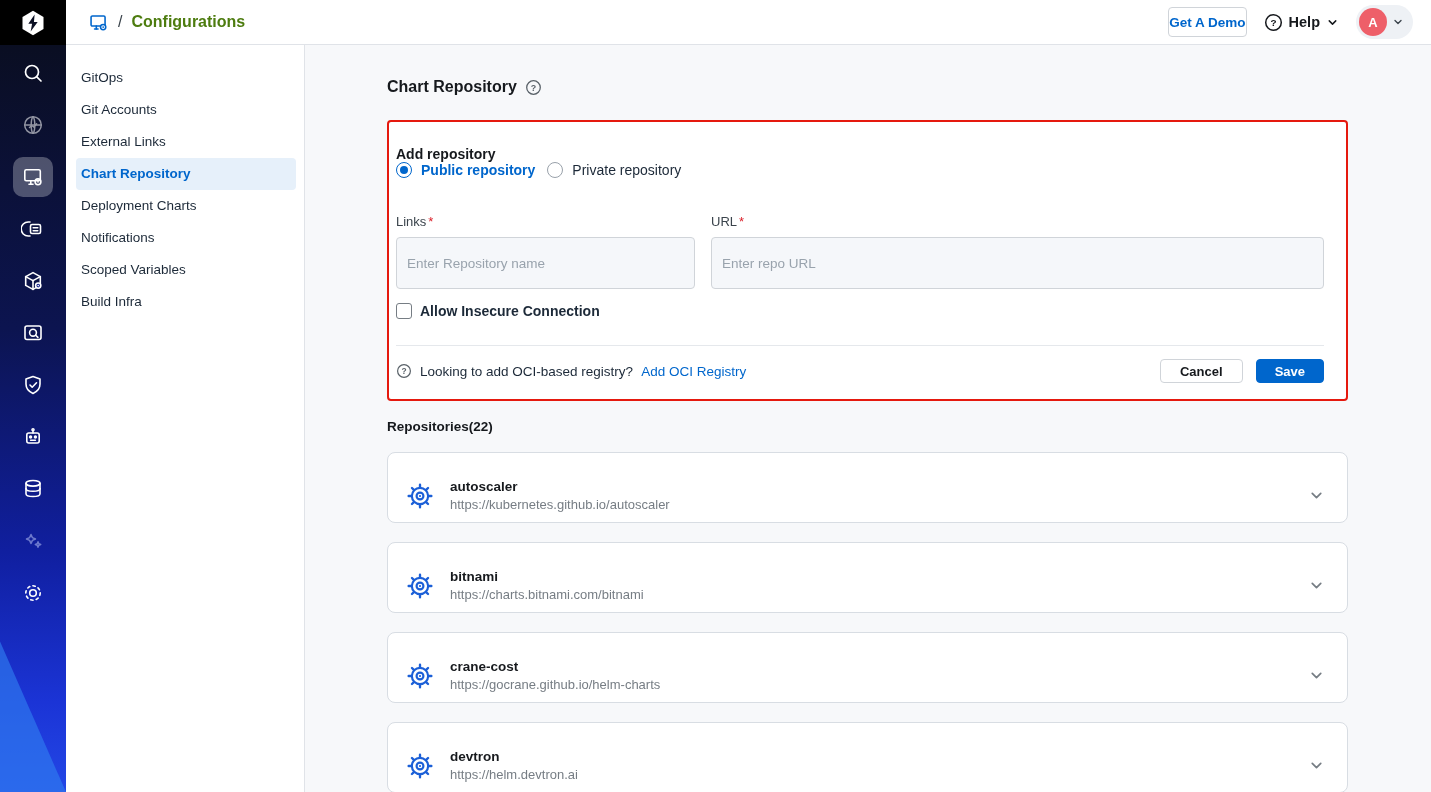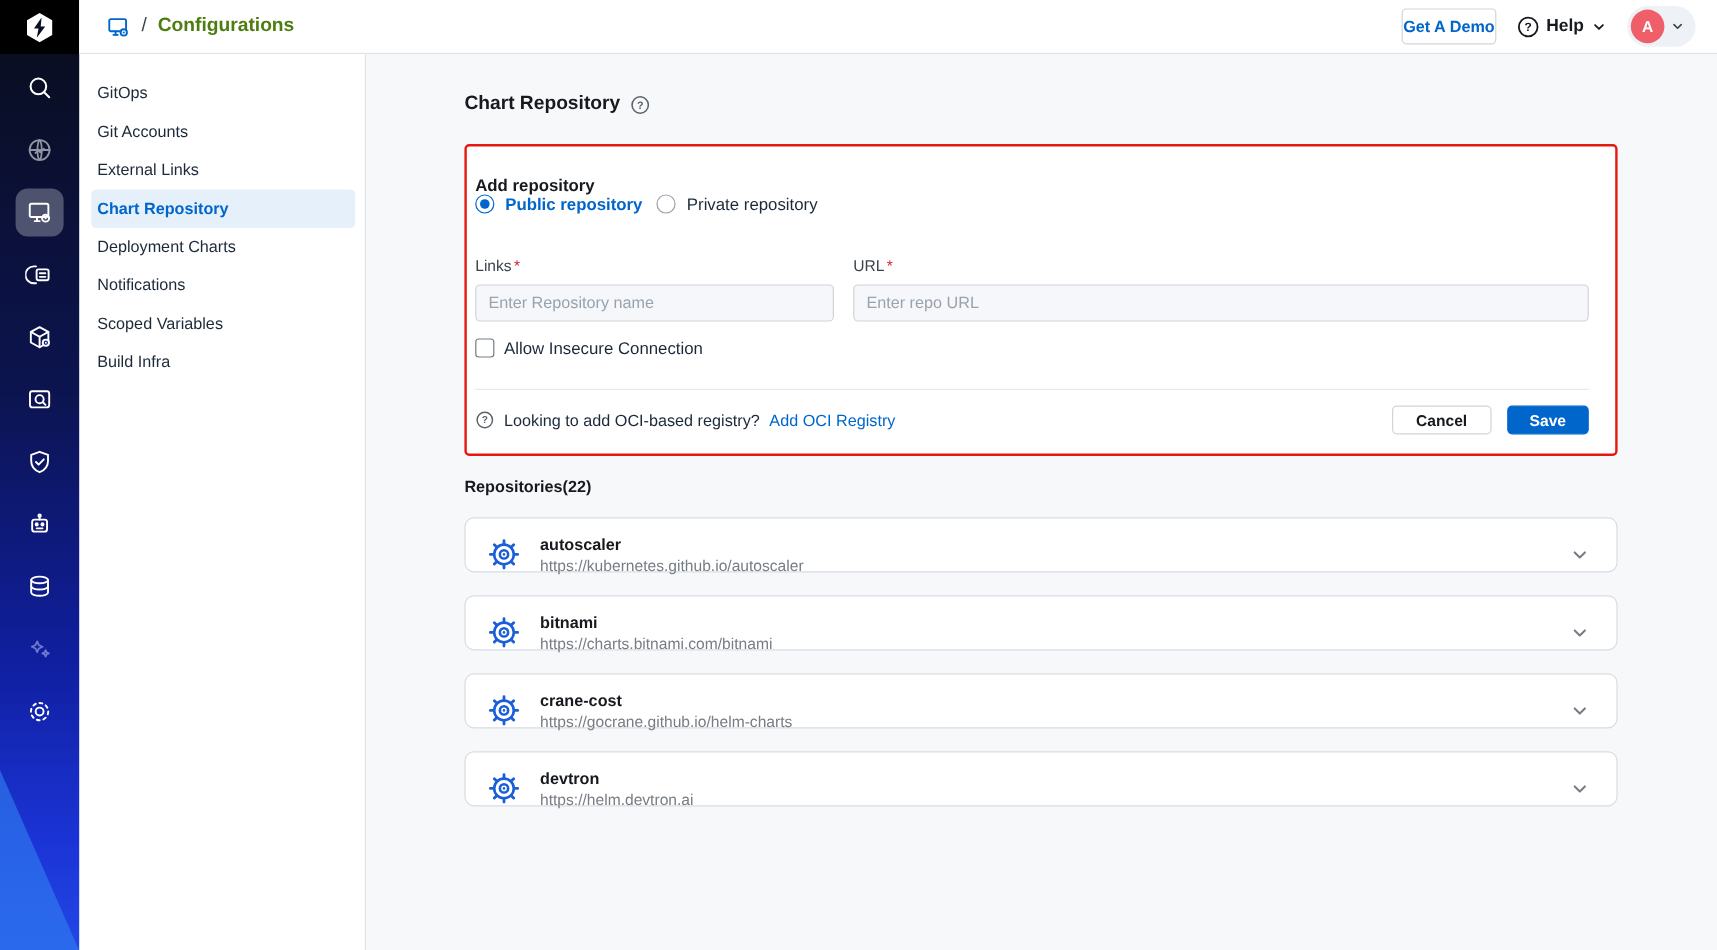--- a/index.html
+++ b/index.html
@@ -51,39 +51,39 @@
   .radio-opt { display: flex; align-items: center; gap: 9px; cursor: pointer; }
   .radio-circ { width: 16px; height: 16px; border-radius: 50%; border: 1.5px solid #99a1aa; background: #fff; flex: none; position: relative; }
   .radio-opt.checked .radio-circ { border-color: #0066cc; }
   .radio-opt.checked .radio-circ::after { content: ""; position: absolute; left: 50%; top: 50%; transform: translate(-50%,-50%); width: 8px; height: 8px; border-radius: 50%; background: #0066cc; }
   .radio-label { font-size: 14px; color: #1c2938; }
   .radio-opt.checked .radio-label { color: #0066cc; font-weight: 700; }
 
   .fields-row { margin-top: 36px; display: grid; grid-template-columns: 299px 1fr; gap: 16px; }
   .field-label { font-size: 13px; color: #3b444c; margin-bottom: 8px; }
   .req { color: #da1e28; margin-left: 2px; }
-  .text-input { width: 100%; height: 31px; border: 1px solid #d0d4d9; border-radius: 4px; background: #f5f7fa; padding: 0 10px; font-size: 13.5px; color: #1c2938; font-family: inherit; }
+  .text-input { width: 100%; height: 52px; border: 1px solid #d0d4d9; border-radius: 4px; background: #f5f7fa; padding: 0 10px; font-size: 13.5px; color: #1c2938; font-family: inherit; }
   .text-input::placeholder { color: #99a3ad; }
 
-  .check-row { margin-top: 14px; display: flex; align-items: center; gap: 8px; cursor: pointer; }
+  .check-row { margin-top: 14px; display: flex; align-items: center; gap: 8px; cursor: pointer; font-weight: bold; }
   .checkbox { width: 16px; height: 16px; border: 1.5px solid #767d84; border-radius: 3px; background: #fff; flex: none; }
   .check-label { font-size: 14px; color: #1c2938; }
 
   .divider { margin-top: 26px; border-top: 1px solid #e5e8ec; }
   .form-footer { padding-top: 13px; display: flex; align-items: center; }
   .oci-hint { display: flex; align-items: center; gap: 8px; font-size: 13.5px; color: #1c2938; }
   .oci-link { color: #0066cc; text-decoration: none; margin-left: 0px; }
   .footer-btns { margin-left: auto; display: flex; gap: 13px; }
   .btn { height: 24px; border-radius: 4px; font-size: 13px; font-weight: 700; font-family: inherit; cursor: pointer; }
   .btn-cancel { background: #fff; border: 1px solid #d0d4d9; color: #16191d; padding: 0 19px; }
   .btn-save { background: #0066cc; border: 1px solid #0066cc; color: #fff; padding: 0 18px; }
 
   .repos-heading { margin-top: 18px; font-size: 13.5px; font-weight: 700; color: #16191d; }
   .repo-list { margin-top: 18px; display: flex; flex-direction: column; gap: 19px; }
-  .repo-card { background: #fff; border: 1px solid #d8dde3; border-radius: 8px; height: 46px; display: flex; align-items: center; padding: 16px 22px 0 17px; cursor: pointer; }
+  .repo-card { background: #fff; border: 1px solid #d8dde3; border-radius: 8px; height: 71px; display: flex; align-items: center; padding: 16px 22px 0 17px; cursor: pointer; }
   .repo-text { margin-left: 15px; }
   .repo-name { font-size: 13.5px; font-weight: 700; color: #16191d; }
   .repo-url { font-size: 13px; color: #767d84; margin-top: 3px; }
   .repo-chevron { margin-left: auto; display: flex; }
 
   .icon-flex { display: inline-flex; align-items: center; justify-content: center; }
 </style>
 </head>
 <body>
 

